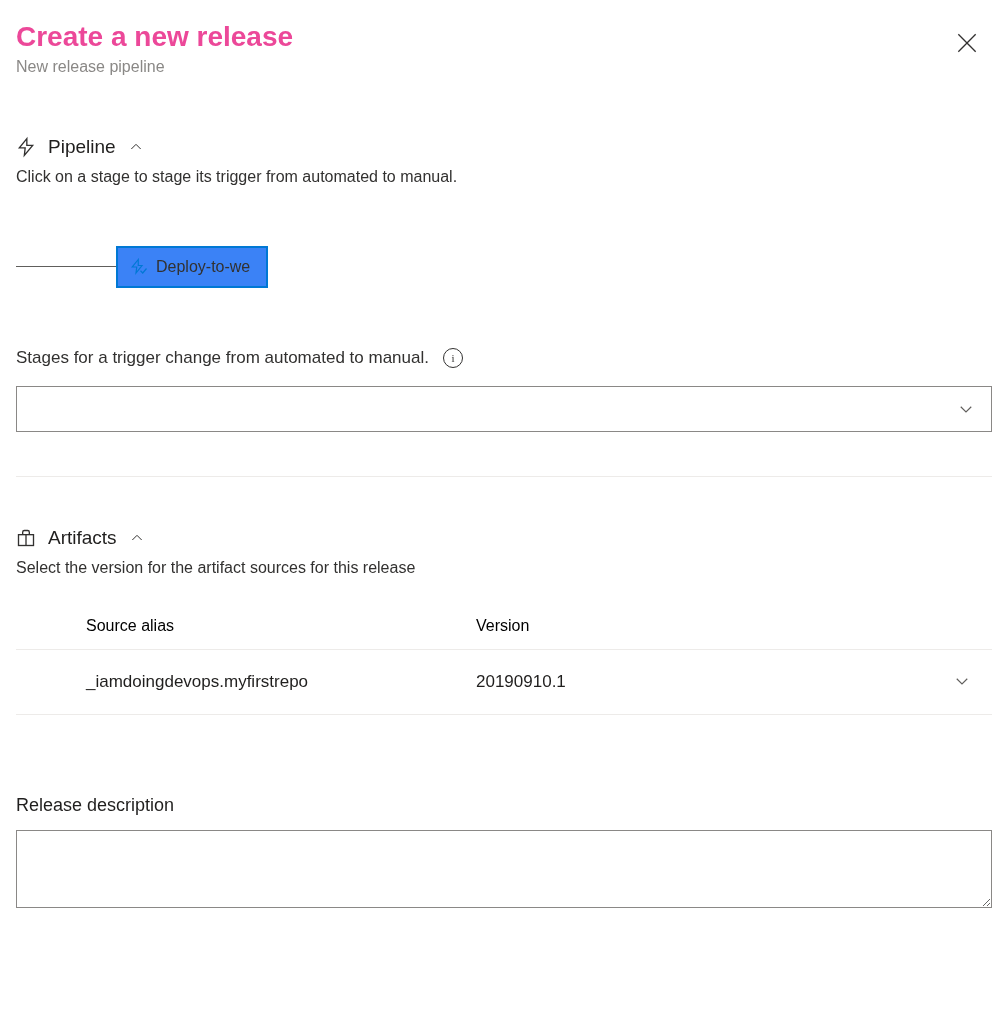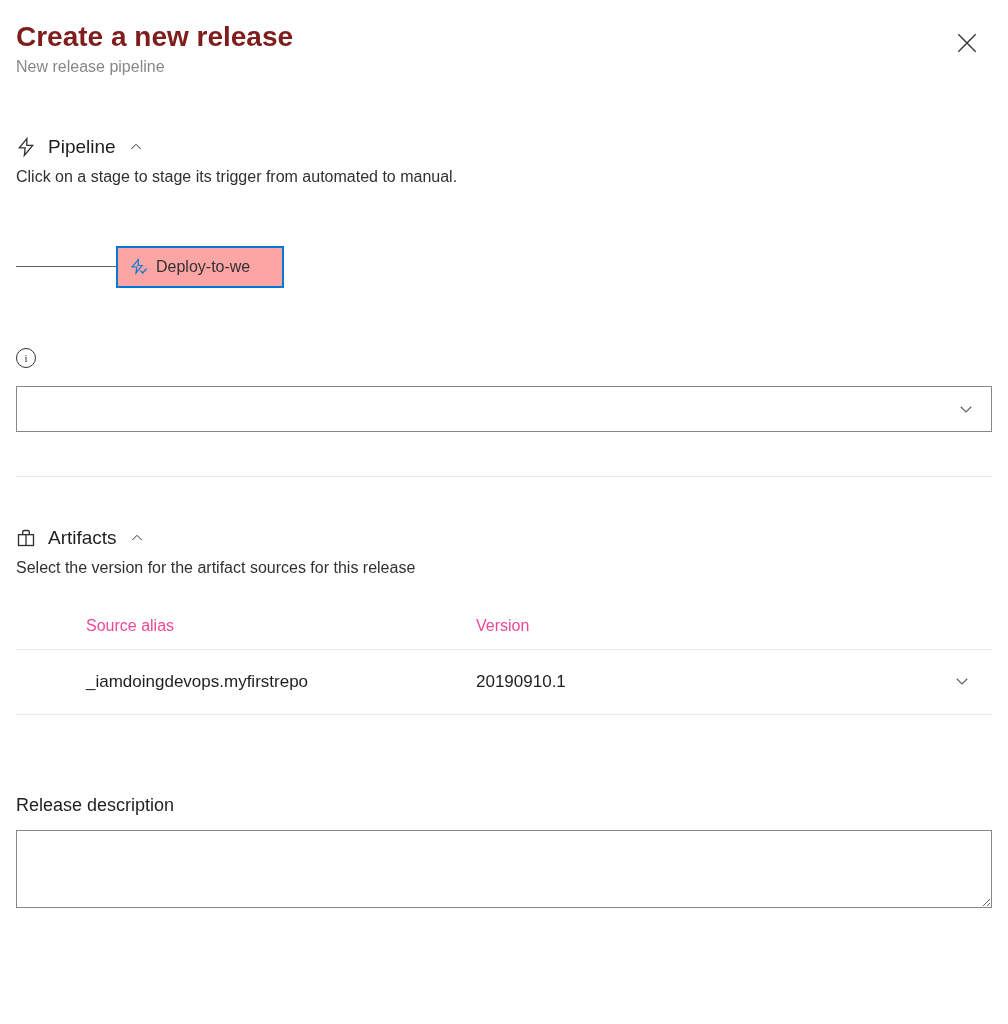--- a/index.html
+++ b/index.html
@@ -15,21 +15,21 @@
       padding: 20px 16px;
     }
     .header-row {
       display: flex;
       justify-content: space-between;
       align-items: flex-start;
     }
     .page-title {
       font-size: 28px;
       font-weight: 600;
-      color: #7f1d1d;
+      color: #ec4899;
       line-height: 1.2;
     }
     .page-subtitle {
       font-size: 16px;
       color: #8a8886;
       margin-top: 4px;
     }
     .close-btn {
       background: none;
       border: none;
@@ -80,26 +80,26 @@
       display: flex;
       align-items: center;
     }
     .pipeline-line {
       width: 100px;
       height: 1px;
       background: #605e5c;
     }
     .stage-box {
       border: 2px solid #0078d4;
-      background: #fca5a5;
+      background: #3b82f6;
       padding: 10px 12px;
       display: flex;
       align-items: center;
       gap: 8px;
-      width: 168px;
+      width: 152px;
       overflow: hidden;
       cursor: pointer;
     }
     .stage-box svg {
       width: 18px;
       height: 18px;
       flex-shrink: 0;
       stroke: #0078d4;
       fill: none;
     }
@@ -161,21 +161,21 @@
       margin-top: 40px;
       width: 100%;
     }
     .artifacts-header-row {
       display: flex;
       padding: 0 0 14px 70px;
       border-bottom: 1px solid #edebe9;
     }
     .artifacts-header-cell {
       font-size: 16px;
-      color: #ec4899;
+      color: #000000;
     }
     .col-alias {
       width: 390px;
     }
     .col-version {
       flex: 1;
     }
     .col-chevron {
       width: 60px;
       display: flex;
@@ -250,20 +250,21 @@
     <div class="stage-box">
       <svg viewBox="0 0 24 24" stroke-width="1.6">
         <polygon points="11,2 3,12 9,12 8,20 16,10 11,10"></polygon>
         <polyline points="14,17 17,20 22,14"></polyline>
       </svg>
       <span class="stage-label">Deploy-to-we</span>
     </div>
   </div>
 
   <div class="label-row">
+    <span class="field-label">Stages for a trigger change from automated to manual.</span>
     <span class="info-icon">i</span>
   </div>
   <div class="dropdown">
     <svg viewBox="0 0 24 24">
       <polyline points="5,9 12,16 19,9"></polyline>
     </svg>
   </div>
 </div>
 
 <hr class="section-divider">

